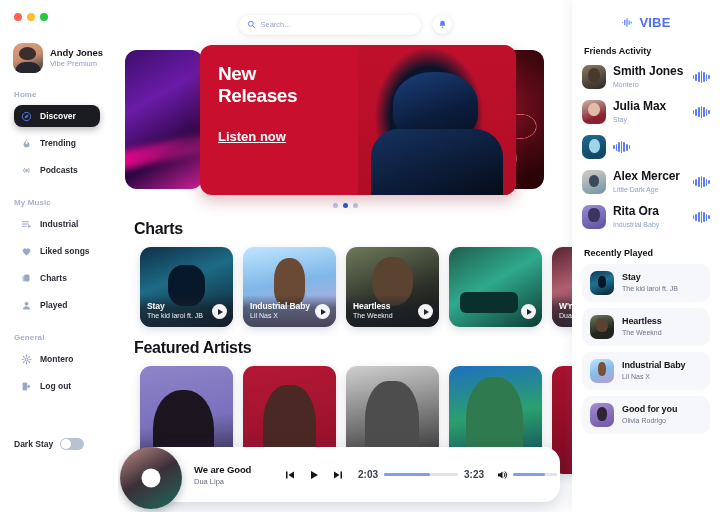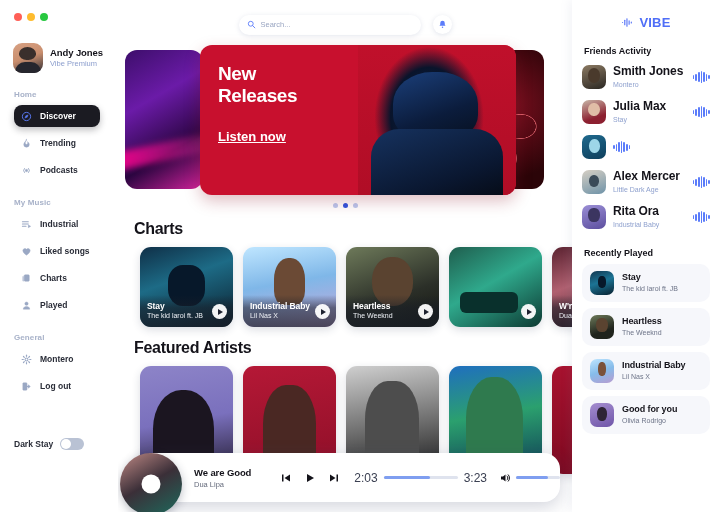--- a/index.html
+++ b/index.html
@@ -222,41 +222,41 @@
   .f2::after{content:"";position:absolute;left:22%;top:18%;width:56%;height:82%;border-radius:44% 44% 14% 14%;background:#4a2823;}
   .f3 { background: linear-gradient(170deg,#cfcfcf,#6e6e6e 55%,#1b1b1b); }
   .f3::after{content:"";position:absolute;left:20%;top:14%;width:58%;height:84%;border-radius:42% 42% 12% 12%;background:#4d4d4d;}
   .f4 { background: linear-gradient(170deg,#1f6fbf,#2ba06e 45%,#0f3b56); }
   .f4::after{content:"";position:absolute;left:18%;top:10%;width:62%;height:88%;border-radius:44% 44% 12% 12%;background:#2f7a4e;}
   .f5 { background: linear-gradient(170deg,#a8122f,#79091f); }
 
   
   .player {
     position: absolute; left: 20px; bottom: 10px; right: 12px;
-    height: 49px; border-radius: 16px; background: #ffffff;
+    height: 55px; border-radius: 16px; background: #ffffff;
     box-shadow: 0 5px 18px rgba(50,60,95,.22);
     display: flex; align-items: center; padding-left: 56px;
   }
   .vinyl {
     position: absolute; left: -18px; top: 0px;
     width: 62px; height: 62px; border-radius: 50%;
     background: linear-gradient(150deg,#c08a86 0%,#3b2f38 48%,#1d6a5c 100%);
     box-shadow: 0 3px 10px rgba(40,45,70,.3);
   }
   .vinyl::after {
     content:""; position:absolute; left:50%; top:50%;
     transform: translate(-50%,-50%);
     width: 19px; height: 19px; border-radius: 50%; background: #ffffff;
   }
   .ptrack { width: 86px; }
   .ptitle { font-size: 9.5px; font-weight: 700; color: #14131a; letter-spacing: -0.1px;}
   .partist { font-size: 7.5px; color: #656b7c; margin-top: 2px; }
   .pctrls { display: flex; align-items: center; gap: 12px; margin-left: 4px; }
   .ptimes { display: flex; align-items: center; gap: 6px; margin-left: 14px; }
-  .ptime { font-size: 12px; color: #3b4052; font-weight: 400; }
+  .ptime { font-size: 10px; color: #3b4052; font-weight: 700; }
   .pbar { width: 74px; height: 3px; border-radius: 2px; background: #dfe3ee; position: relative; }
   .pbar .fill { position:absolute; left:0; top:0; height:3px; border-radius:2px; background:#7f9ef0; width: 62%; }
   .vol { display: flex; align-items: center; gap: 5px; margin-left: 12px; }
   .volbar { width: 44px; height: 3px; border-radius: 2px; background: #dfe3ee; position: relative; }
   .volbar .fill { position:absolute; left:0;top:0;height:3px;border-radius:2px;background:#7f9ef0;width: 72%; }
 
   
   .rightpanel {
     width: 148px; flex: 0 0 148px; height: 512px;
     background: #ffffff; padding: 0 10px;

